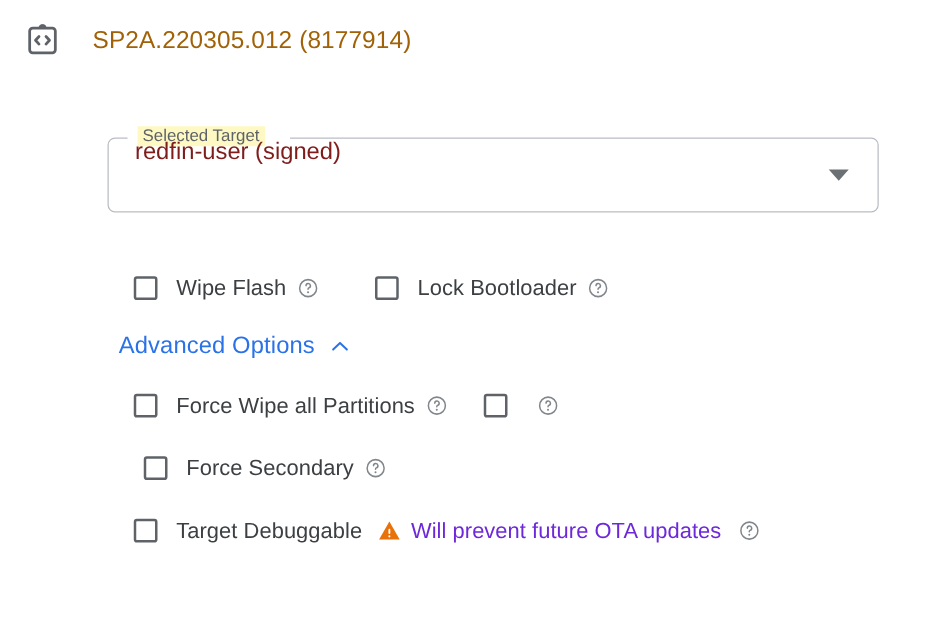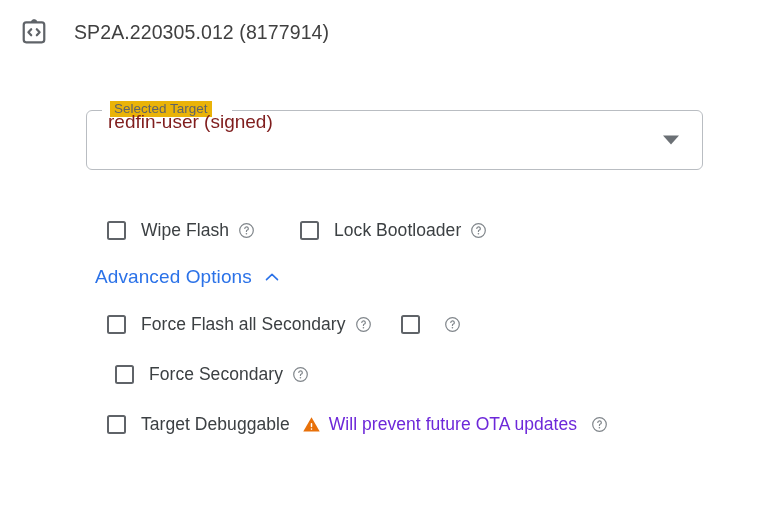--- a/index.html
+++ b/index.html
@@ -28,21 +28,21 @@
   .build-icon {
     width: 28px;
     height: 28px;
     flex: 0 0 28px;
     color: #5f6368;
     display: block;
   }
   .page-title {
     margin-left: 26px;
     font-size: 19.5px;
-    color: #404040;
+    color: #a16207;
     letter-spacing: .1px;
     white-space: nowrap;
   }
 
   
   .select-wrap {
     position: absolute;
     left: 86px;
     top: 110px;
     width: 617px;
@@ -64,21 +64,21 @@
     height: 3px;
     background: #fff;
     width: 130px;
   }
   .select-label {
     position: absolute;
     left: 24px;
     top: -9px;
     font-size: 13.5px;
     color: #5f6368;
-    background: #eab308;
+    background: #fef9c3;
     padding: 0 4px;
     line-height: 16px;
     white-space: nowrap;
   }
   .select-value {
     position: absolute;
     left: 22px;
     top: 1px;
     font-size: 19px;
     color: #7f1d1d;
@@ -224,21 +224,21 @@
   <div class="adv-link-row">
     <span class="adv-link">Advanced Options</span>
     <svg class="chevron-up" viewBox="0 0 24 24">
       <path d="M5.4 15.2 12 8.8l6.6 6.4" fill="none" stroke="currentColor" stroke-width="1.9" stroke-linecap="round" stroke-linejoin="round"></path>
     </svg>
   </div>
 
   <div class="row">
     <div class="opt">
       <span class="checkbox"></span>
-      <span class="opt-label">Force Flash all Secondary</span>
+      <span class="opt-label">Force Wipe all Partitions</span>
       <svg class="help-icon" viewBox="0 0 24 24">
         <circle cx="12" cy="12" r="9.6" fill="none" stroke="currentColor" stroke-width="1.7"></circle>
         <path d="M9.6 9.2a2.5 2.5 0 1 1 3.1 2.5c-.7.3-.8.9-.8 1.6" fill="none" stroke="currentColor" stroke-width="1.7" stroke-linecap="round"></path>
         <circle cx="11.9" cy="16.6" r="1.15" fill="currentColor"></circle>
       </svg>
     </div>
     <span class="gap-sm"></span>
     <div class="opt">
       <span class="checkbox"></span>
       <svg class="help-icon" viewBox="0 0 24 24">

